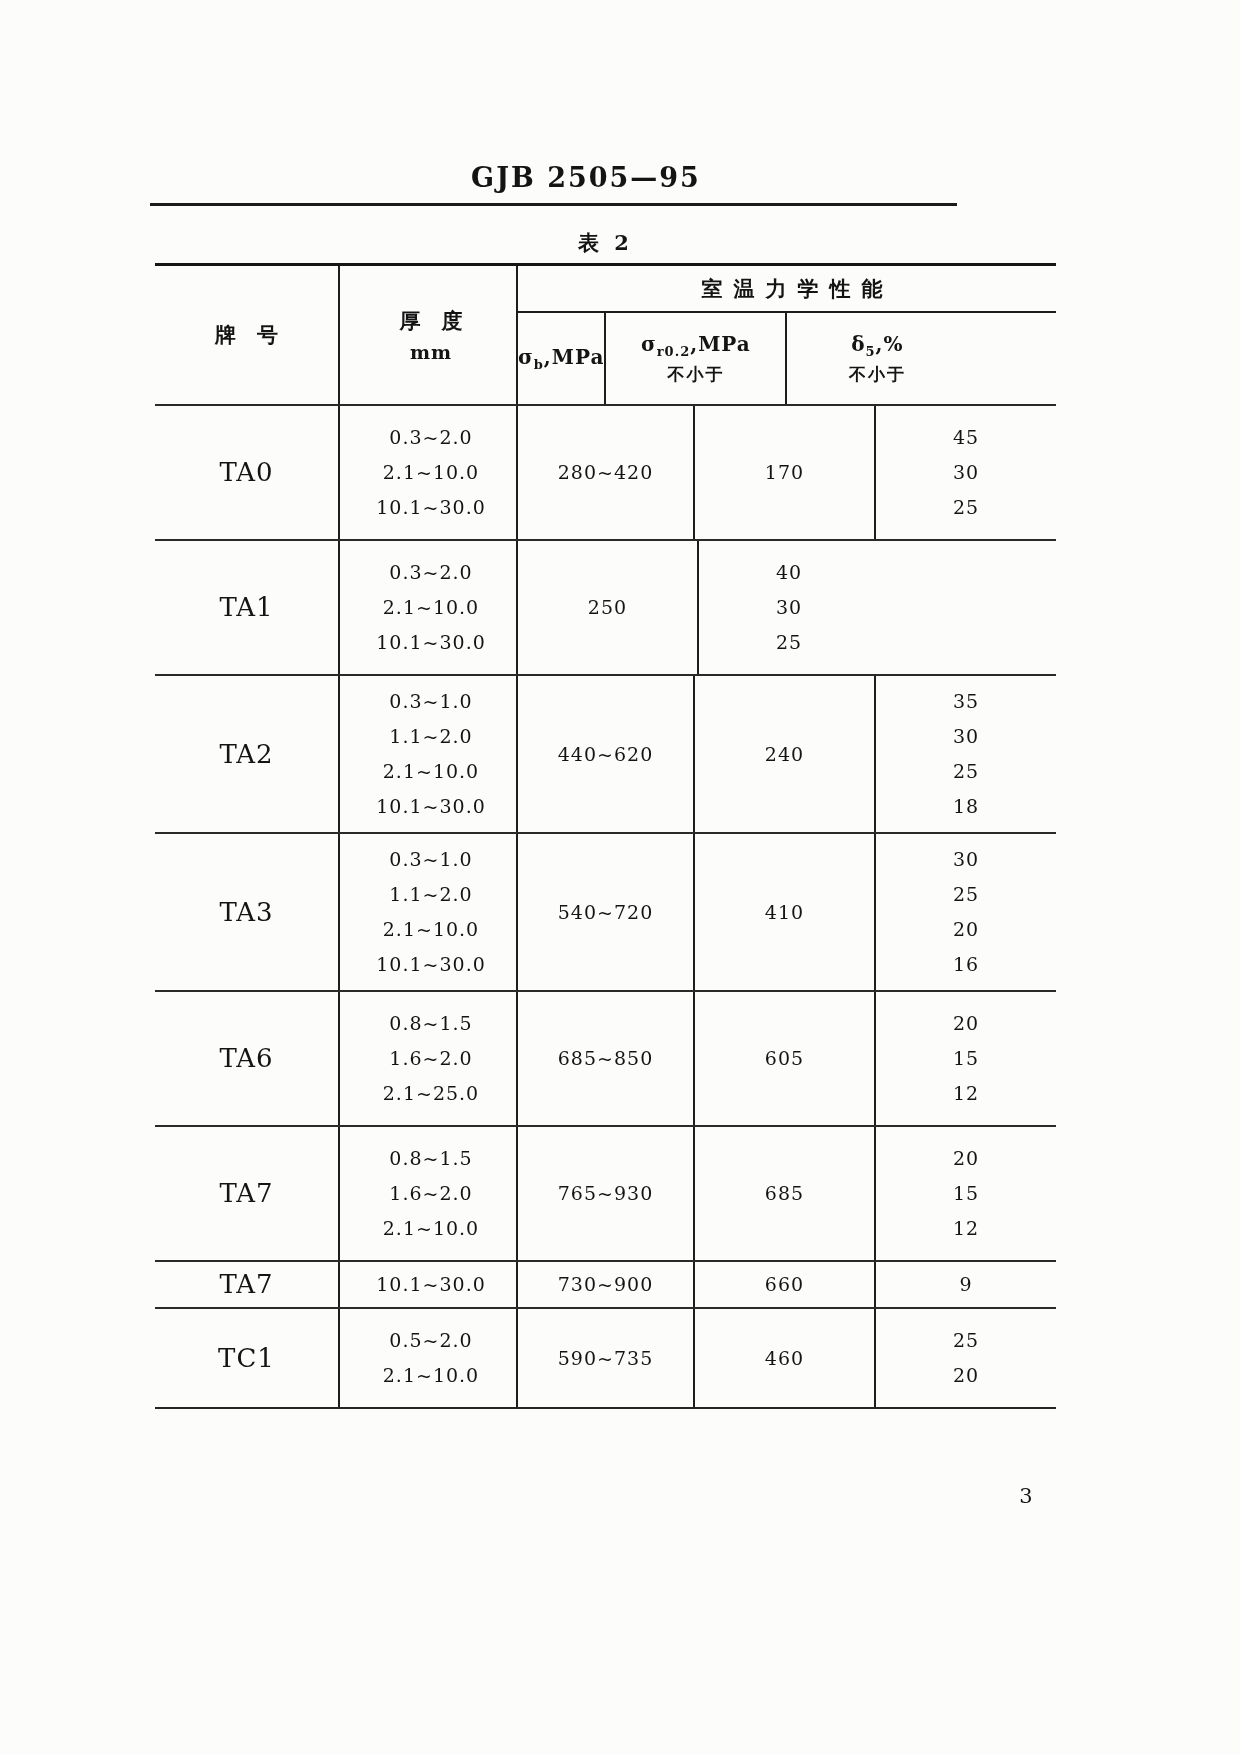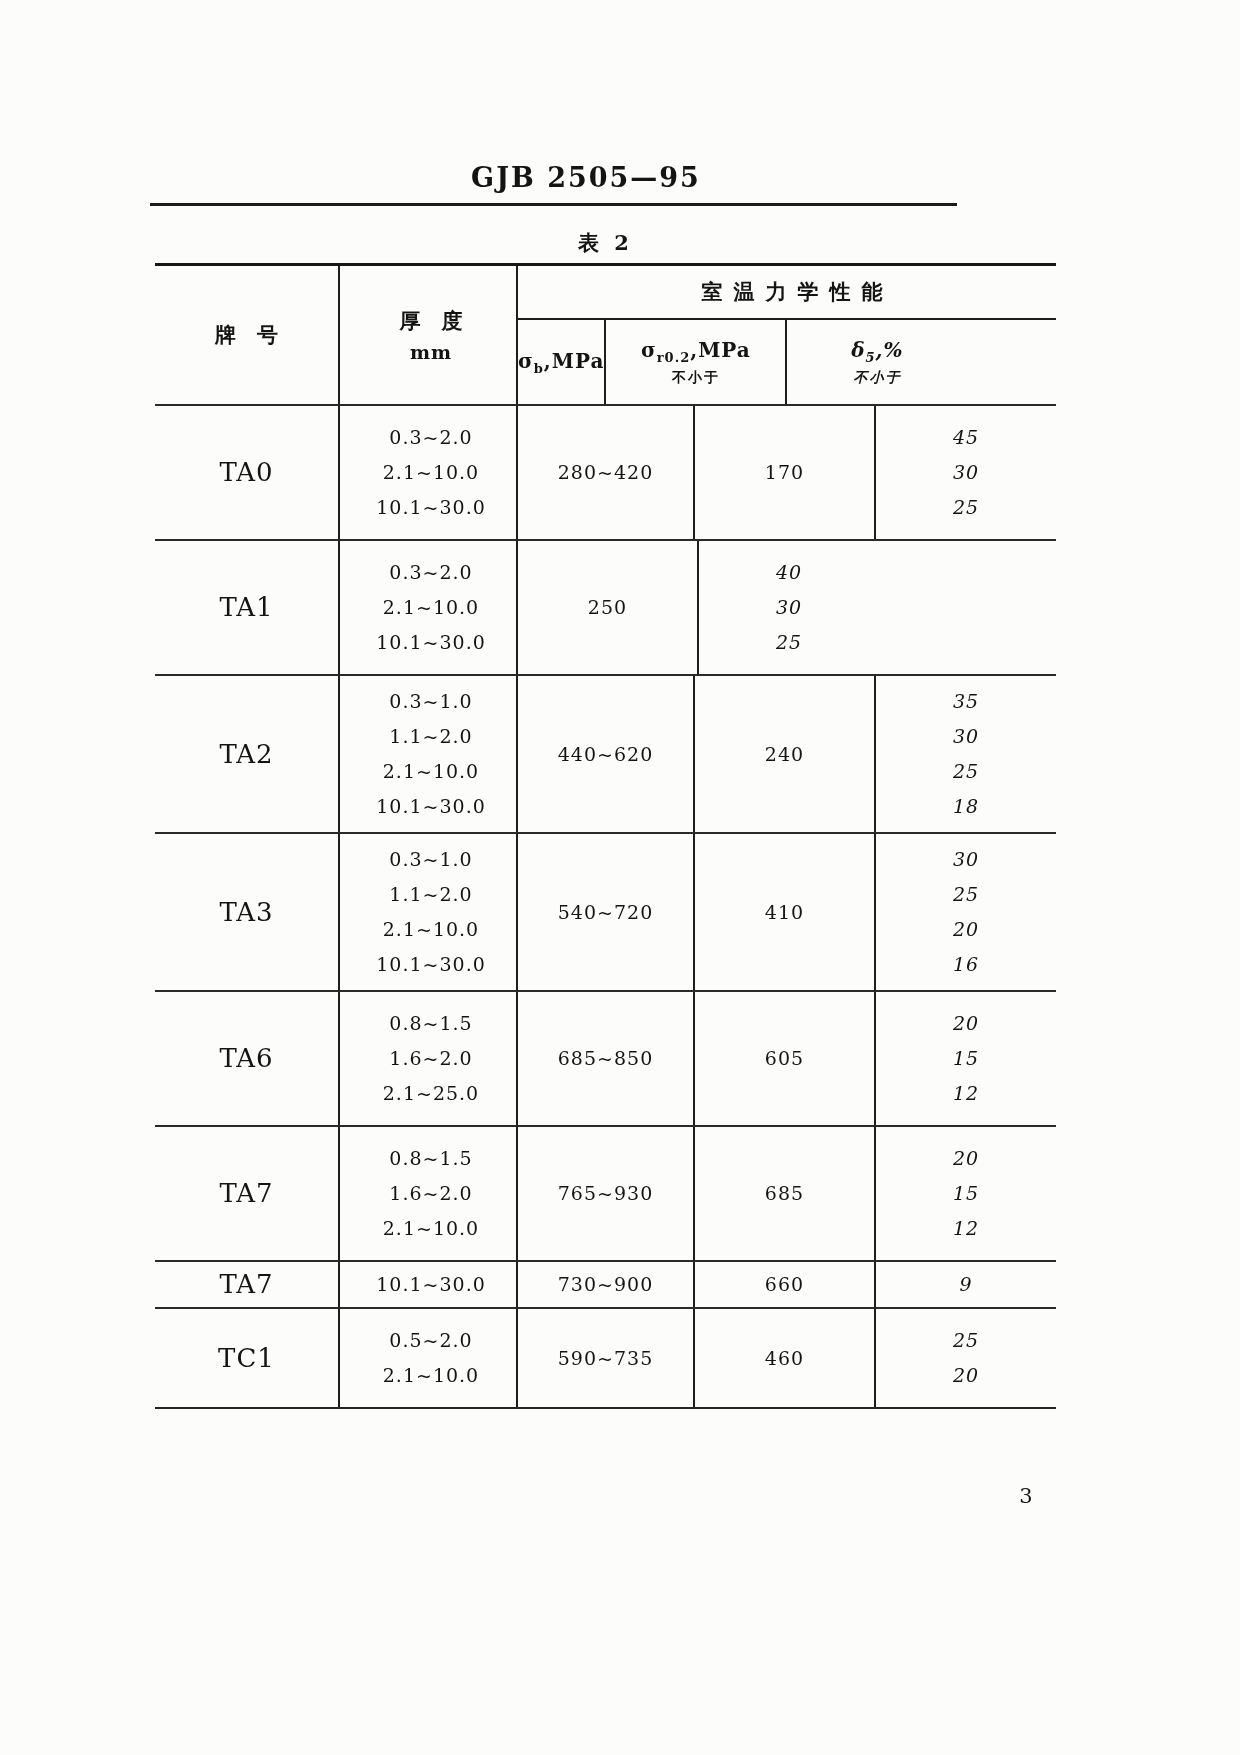--- a/index.html
+++ b/index.html
@@ -29,43 +29,43 @@
 
   .gtable {
     position:absolute; left:155px; top:263px; width:901px;
     border-top:3px solid #161616;
     border-bottom:2px solid #242424;
   }
   .c1 { width:183px; }
   .c2 { width:178px;padding-left:6px; }
   .c3 { width:177px; }
   .c4 { width:181px; }
-  .c5 { width:182px;font-style:italic; }
+  .c5 { width:182px; }
   .vb { border-left:2px solid #1d1d1d; }
 
   .thead { display:flex; height:138px; }
   .hcell {
     display:flex; flex-direction:column; justify-content:center; align-items:center;
     font-weight:bold; font-size:21px;
   }
   .hcell .sub2 { margin-top:6px; font-size:19px; letter-spacing:1px; }
   .hright { width:540px; display:flex; flex-direction:column; border-left:2px solid #1d1d1d; }
   .hspan-title {
-    height:54px; display:flex; align-items:center; justify-content:center;
+    height:47px; display:flex; align-items:center; justify-content:center;
     font-weight:bold; font-size:21px; letter-spacing:11px;
     border-bottom:2px solid #1d1d1d;
     padding-left:21px;
   }
   .hsub-row { flex:1; display:flex; }
   .hsub {
     display:flex; flex-direction:column; justify-content:center; align-items:center;
     font-size:20px;
   }
   .hsub sub { font-size:13px; }
-  .hsub .note { margin-top:4px; font-weight:bold; font-size:14px; letter-spacing:2px; }
+  .hsub .note { margin-top:4px; font-weight:bold; font-size:17px; letter-spacing:2px; }
   .sym-line { font-weight:bold; letter-spacing:1px; }
 
   .trow { display:flex; border-top:2px solid #2a2a2a; }
   .cell {
     display:flex; flex-direction:column; justify-content:center; align-items:center;
     font-size:19px; letter-spacing:1px;
   }
   .cell .line { line-height:35px; height:35px; white-space:nowrap; }
   .grade { font-size:26px; }
 

